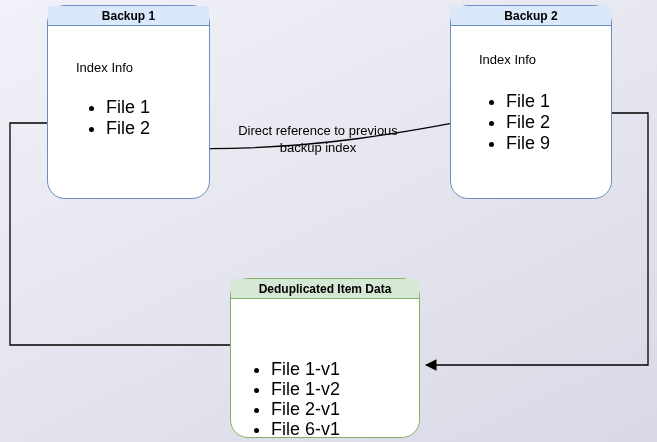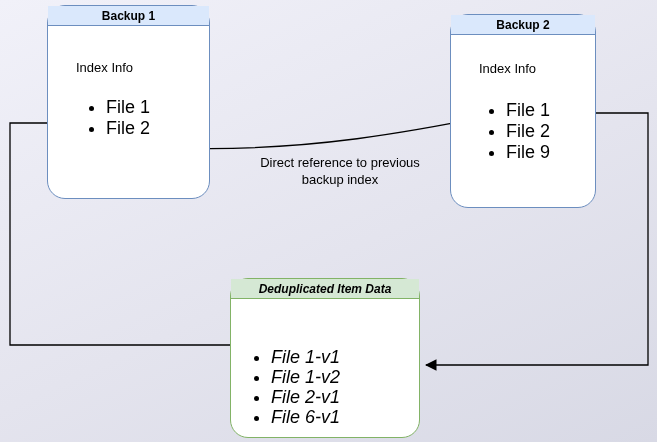--- a/index.html
+++ b/index.html
@@ -14,47 +14,47 @@
     position:absolute;left:0;top:0;width:657px;height:442px;
     pointer-events:none;
   }
   .node{
     position:absolute;
     background:#ffffff;
     box-sizing:border-box;
     border-radius:18px;
   }
   .node.blue{border:1px solid #6c8ebf;}
-  .node.green{border:1px solid #82b366;font-style:italic;}
+  .node.green{border:1px solid #82b366;}
   .node-header{
     height:20px;line-height:20px;
     text-align:center;
     font-size:12px;font-weight:bold;
     box-sizing:border-box;
   }
   .blue .node-header{background:#dae8fc;border-bottom:1px solid #6c8ebf;}
   .green .node-header{background:#d5e8d4;border-bottom:1px solid #82b366;}
   .subtitle{font-size:13px;}
   #backup1 .subtitle{margin:34px 0 0 28px;}
   #backup2 .subtitle{margin:26px 0 0 28px;}
   ul.file-list{
     margin:0;font-size:18px;list-style:disc;
   }
   #backup1 ul.file-list{margin-top:22px;padding-left:58px;line-height:21px;}
   #backup2 ul.file-list{margin-top:24px;padding-left:55px;line-height:21px;}
-  #dedup ul.file-list{margin-top:48px;line-height:20px;}
+  #dedup ul.file-list{margin-top:60px;line-height:20px;}
   .edge-label{
     position:absolute;
-    left:260px;top:122px;width:160px;
+    left:238px;top:122px;width:160px;
     text-align:center;
-    font-size:13px;line-height:17px;margin-top:32px;
+    font-size:13px;line-height:17px;
   }
   
   #backup1{left:47px;top:5px;width:163px;height:194px;}
-  #backup2{left:450px;top:14px;width:146px;height:194px;}
+  #backup2{left:450px;top:5px;width:162px;height:194px;}
   #dedup{left:230px;top:278px;width:190px;height:160px;}
 </style>
 </head>
 <body>
 
 <div class="canvas">
 
   <svg class="arrows" viewBox="0 0 657 442" xmlns="http://www.w3.org/2000/svg">
     <defs>
       <marker id="arrowhead" viewBox="0 0 10 10" refX="9" refY="5" markerWidth="9" markerHeight="9" orient="auto-start-reverse">

